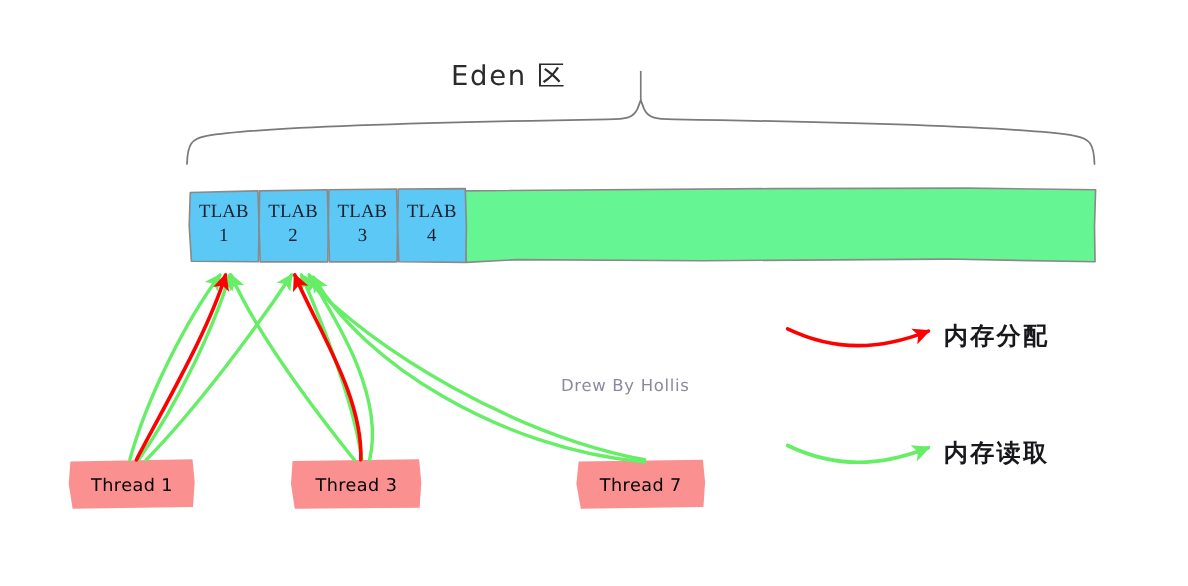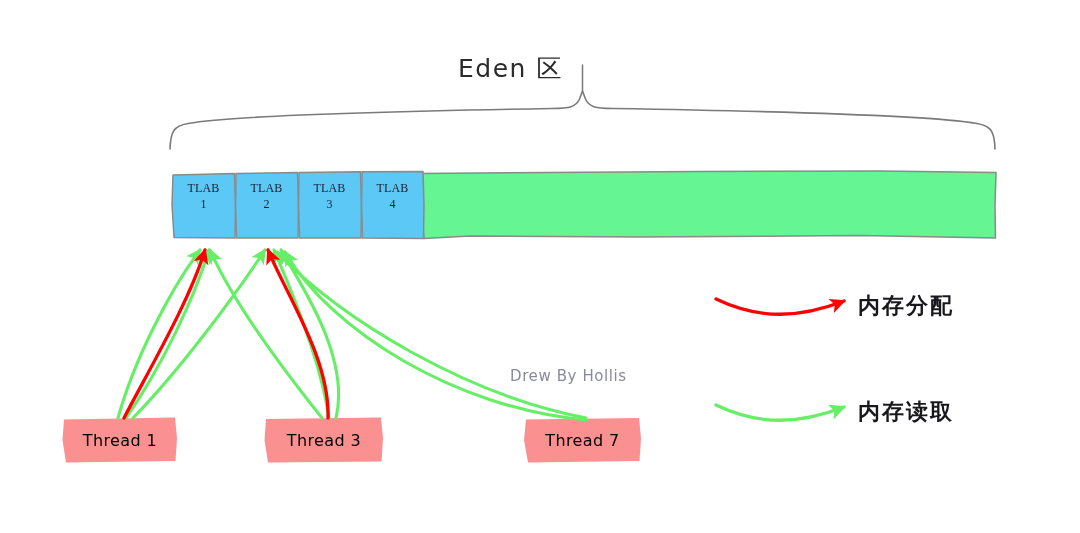--- a/index.html
+++ b/index.html
@@ -31,25 +31,24 @@
   }
   #eden-title {
     left: 0;
     top: 52px;
     width: 925px;
     text-align: center;
     font-family: "DejaVu Sans", sans-serif;
     font-size: 25px;
     color: #2b2b2b;
     letter-spacing: 1.5px;
-    margin-left: 48px;
   }
   .tlab-label {
     font-family: "Liberation Serif", serif;
-    font-size: 12px;
+    font-size: 17px;
     color: #1d1d2e;
     text-align: center;
     line-height: 1.32;
     letter-spacing: 0.2px;
   }
   .thread-label {
     font-family: "DejaVu Sans", sans-serif;
     font-size: 16px;
     color: #000000;
     text-align: center;
@@ -60,21 +59,20 @@
     font-weight: bold;
     font-size: 22px;
     color: #18181c;
     letter-spacing: 2px;
   }
   #watermark {
     font-family: "DejaVu Sans", sans-serif;
     font-size: 15px;
     color: #8a8a9e;
     letter-spacing: 0.6px;
-    margin-top: 26px;
   }
 </style>
 </head>
 <body>
 
 <div id="canvas">
 
   <svg id="vec" viewBox="0 0 1080 533">
 
     <g>

